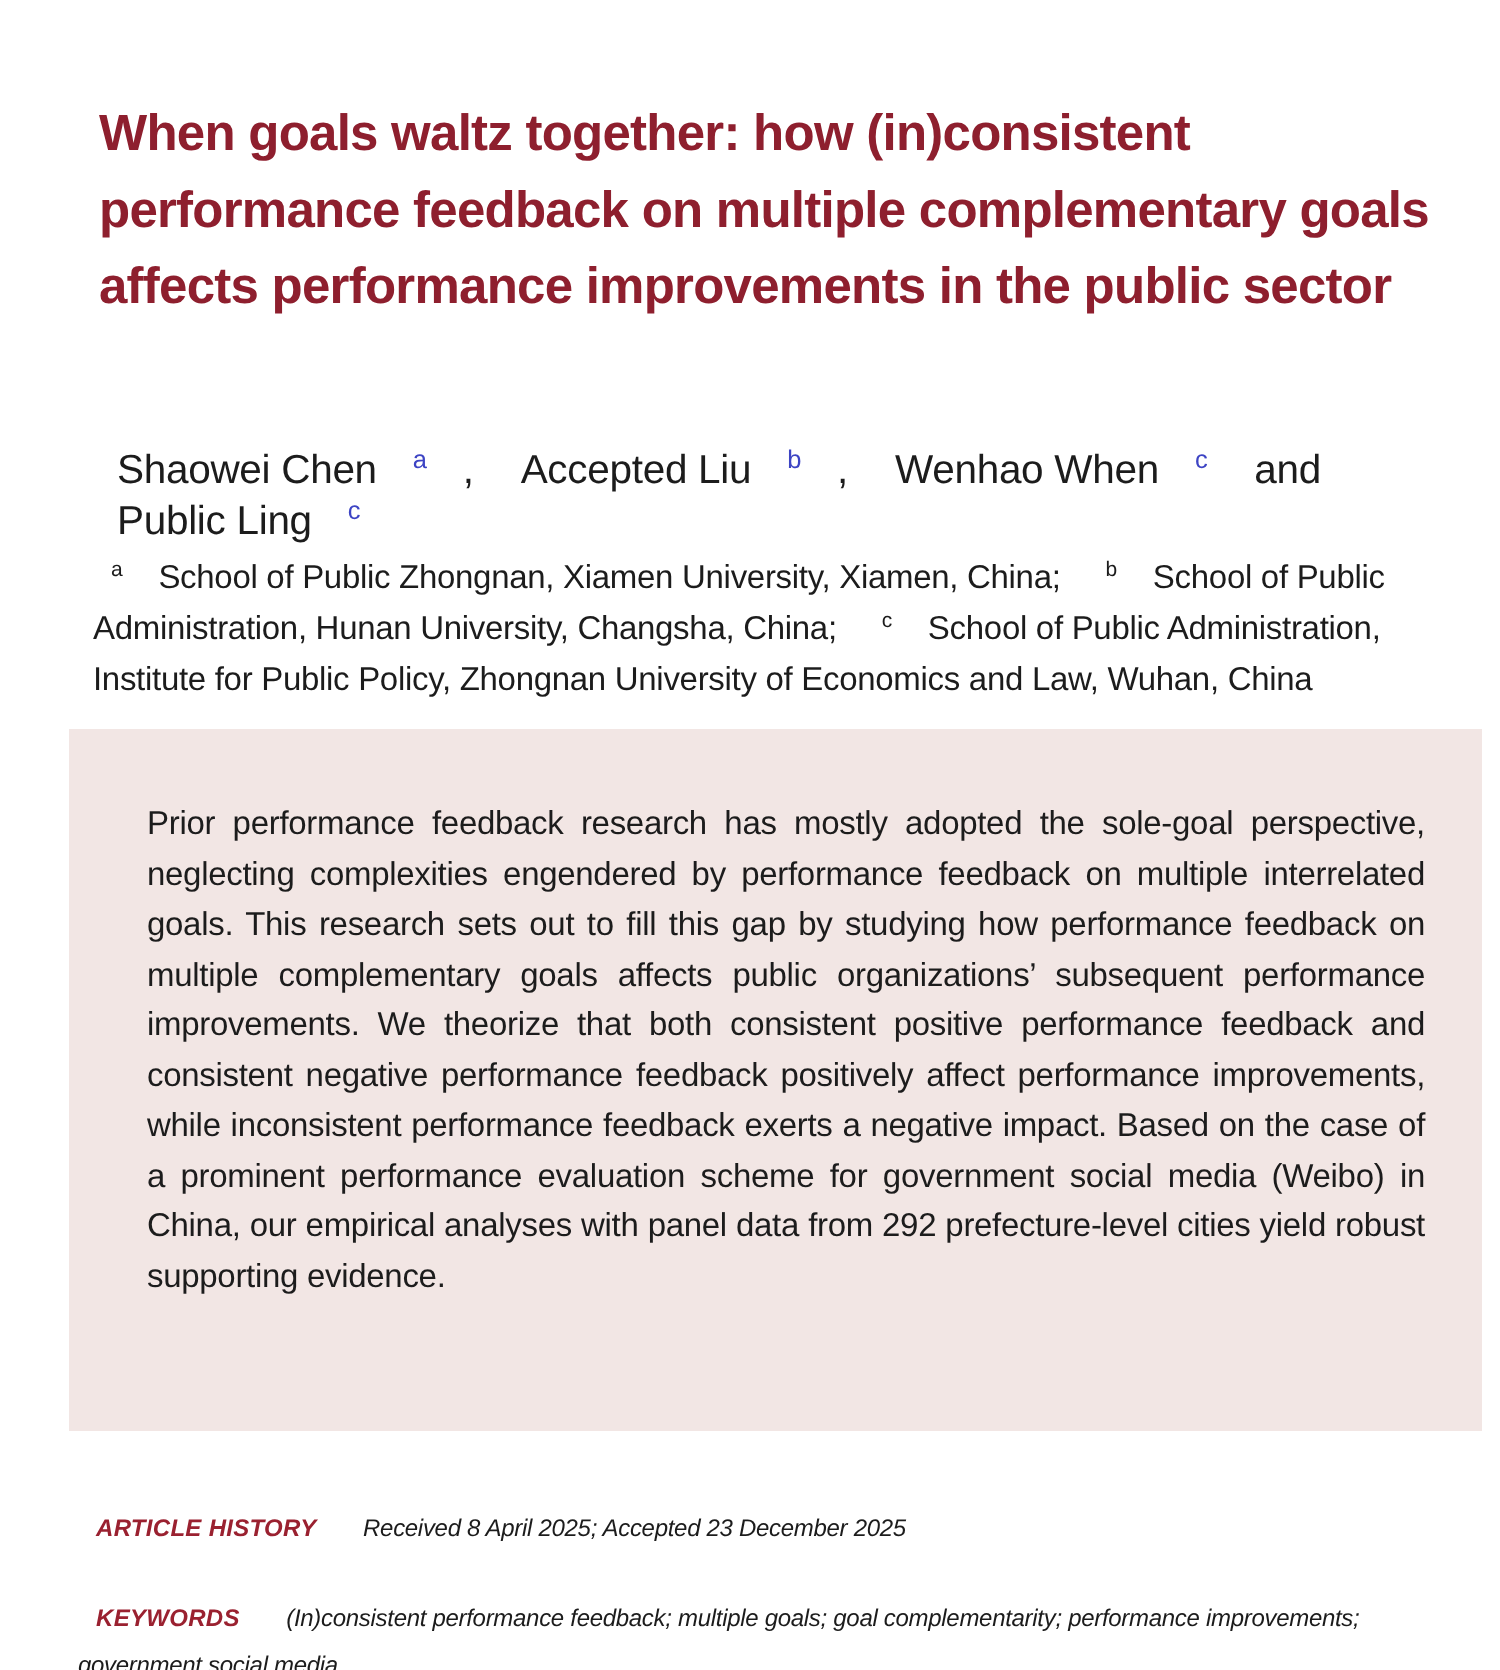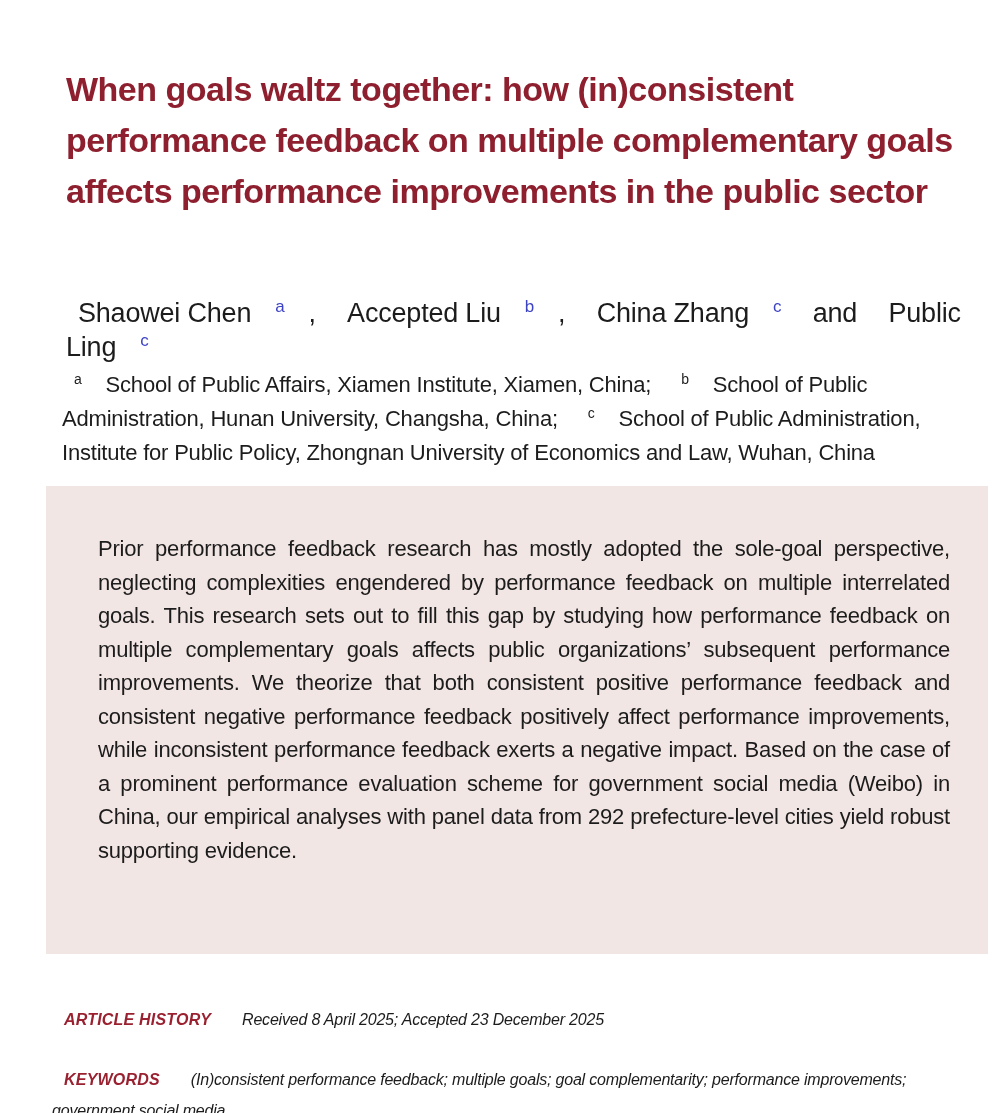--- a/index.html
+++ b/index.html
@@ -86,23 +86,23 @@
     background:var(--title-maroon);
   }
 </style>
 </head>
 <body>
 
 <div class="page">
 
   <h1 class="title">When goals waltz together: how (in)consistent performance feedback on multiple complementary goals affects performance improvements in the public sector</h1>
 
-  <div class="byline"><span>Shaowei Chen</span><sup class="sup-link">a</sup><span>, </span><span>Accepted Liu</span><sup class="sup-link">b</sup><span>, </span><span>China Zhang</span><sup class="sup-link">c</sup><span> and </span><span>Public Ling</span><sup class="sup-link">c</sup></div>
+  <div class="byline"><span>Shaowei Chen</span><sup class="sup-link">a</sup><span>, </span><span>Accepted Liu</span><sup class="sup-link">b</sup><span>, </span><span>Wenhao When</span><sup class="sup-link">c</sup><span> and </span><span>Public Ling</span><sup class="sup-link">c</sup></div>
 
-  <p class="affiliations"><sup class="aff-sup">a</sup><span>School of Public Affairs, Xiamen Institute, Xiamen, China; </span><sup class="aff-sup">b</sup><span>School of Public Administration, Hunan University, Changsha, China; </span><sup class="aff-sup">c</sup><span>School of Public Administration, Institute for Public Policy, Zhongnan University of Economics and Law, Wuhan, China</span></p>
+  <p class="affiliations"><sup class="aff-sup">a</sup><span>School of Public Zhongnan, Xiamen University, Xiamen, China; </span><sup class="aff-sup">b</sup><span>School of Public Administration, Hunan University, Changsha, China; </span><sup class="aff-sup">c</sup><span>School of Public Administration, Institute for Public Policy, Zhongnan University of Economics and Law, Wuhan, China</span></p>
 
   <section class="abstract-box">
     <p class="abstract-text">Prior performance feedback research has mostly adopted the sole-goal perspective, neglecting complexities engendered by performance feedback on multiple interrelated goals. This research sets out to fill this gap by studying how performance feedback on multiple complementary goals affects public organizations’ subsequent performance improvements. We theorize that both consistent positive performance feedback and consistent negative performance feedback positively affect performance improvements, while inconsistent performance feedback exerts a negative impact. Based on the case of a prominent performance evaluation scheme for government social media (Weibo) in China, our empirical analyses with panel data from 292 prefecture-level cities yield robust supporting evidence.</p>
   </section>
 
   <p class="meta history"><strong class="meta-label">ARTICLE HISTORY</strong><span>Received 8 April 2025; Accepted 23 December 2025</span></p>
 
   <p class="meta keywords"><strong class="meta-label">KEYWORDS</strong><span>(In)consistent performance feedback; multiple goals; goal complementarity; performance improvements; government social media</span></p>
 
   <div class="bottom-bar"></div>

